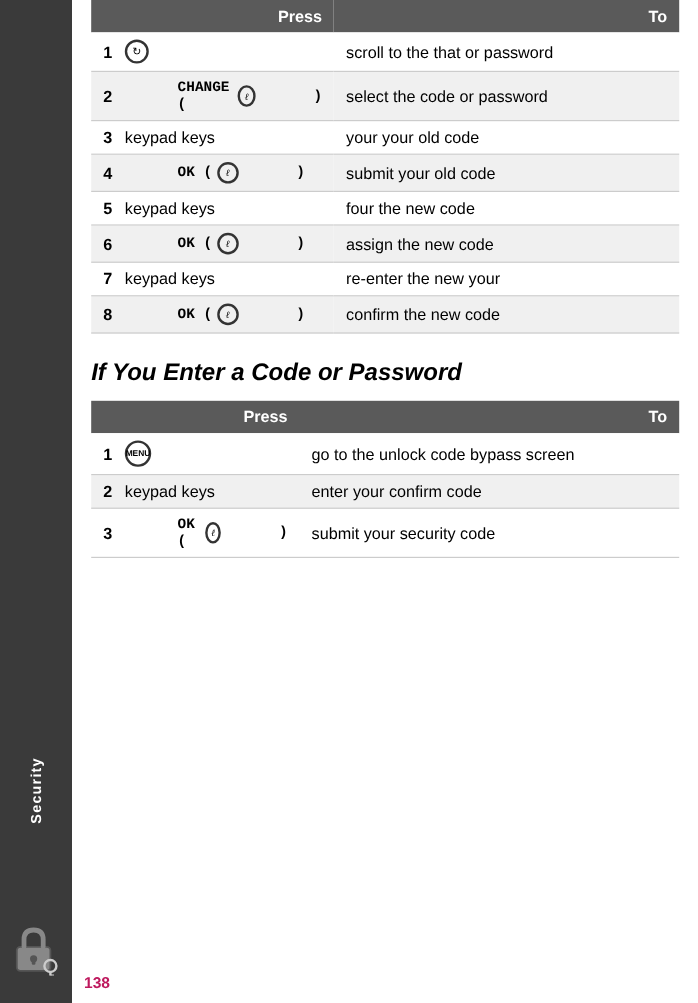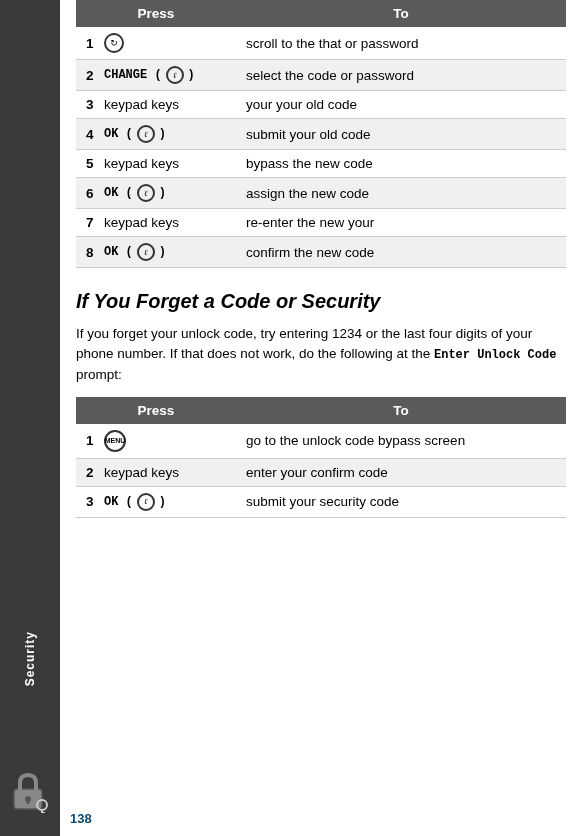--- a/index.html
+++ b/index.html
@@ -62,21 +62,21 @@
       font-size: 13.5px;
     }
 
     table thead tr {
       background: #5a5a5a;
       color: #ffffff;
     }
 
     table thead th {
       padding: 6px 10px;
-      text-align: center;
+      text-align: right;
       font-weight: bold;
     }
 
     table tbody tr {
       border-bottom: 1px solid #cccccc;
     }
 
     table tbody tr:nth-child(odd) {
       background: #ffffff;
     }
@@ -96,20 +96,21 @@
     }
 
     .col-to {
       font-weight: normal;
     }
 
     .code-text {
       font-family: 'Courier New', monospace;
       font-weight: bold;
       font-size: 12px;
+      margin-left: 44px;
     }
 
     
     .scroll-icon {
       display: inline-block;
       width: 20px;
       height: 20px;
       border: 2px solid #333;
       border-radius: 50%;
       text-align: center;
@@ -163,21 +164,21 @@
       margin-bottom: 12px;
     }
 
     
     .page-number {
       position: absolute;
       bottom: 10px;
       left: 10px;
       font-size: 13px;
       font-weight: bold;
-      color: #0c4a6e;
+      color: #be185d;
     }
 
     
     .inline-code {
       font-family: 'Courier New', monospace;
       font-size: 12px;
       font-weight: bold;
     }
 
     .press-cell {
@@ -265,21 +266,21 @@
             </td>
             <td class="col-to">submit your old code</td>
           </tr>
           <tr>
             <td class="col-press">
               <div class="press-cell">
                 <span class="num">5</span>
                 <span>keypad keys</span>
               </div>
             </td>
-            <td class="col-to">bypass the new code</td>
+            <td class="col-to">four the new code</td>
           </tr>
           <tr>
             <td class="col-press">
               <div class="press-cell">
                 <span class="num">6</span>
                 <span class="code-text">OK (</span>
                 <span class="ok-icon">ℓ</span>
                 <span class="code-text">)</span>
               </div>
             </td>
@@ -302,26 +303,23 @@
                 <span class="ok-icon">ℓ</span>
                 <span class="code-text">)</span>
               </div>
             </td>
             <td class="col-to">confirm the new code</td>
           </tr>
         </tbody>
     </table>
   </div>
 
-  <div class="section-heading">If You Forget a Code or Security</div>
-
-
-  <p class="section-body">
-    <span>If you forget your unlock code, try entering 1234 or the last four digits of your phone number. If that does not work, do the following at the </span><span class="inline-code">Enter Unlock Code</span><span> prompt:</span>
-  </p>
+  <div class="section-heading">If You Enter a Code or Password</div>
+
+
 
   <div class="table-container">
     <table>
       <thead>
         <tr>
           <th>Press</th>
           <th>To</th>
         </tr>
       </thead>
       <tbody id="table2-body">

